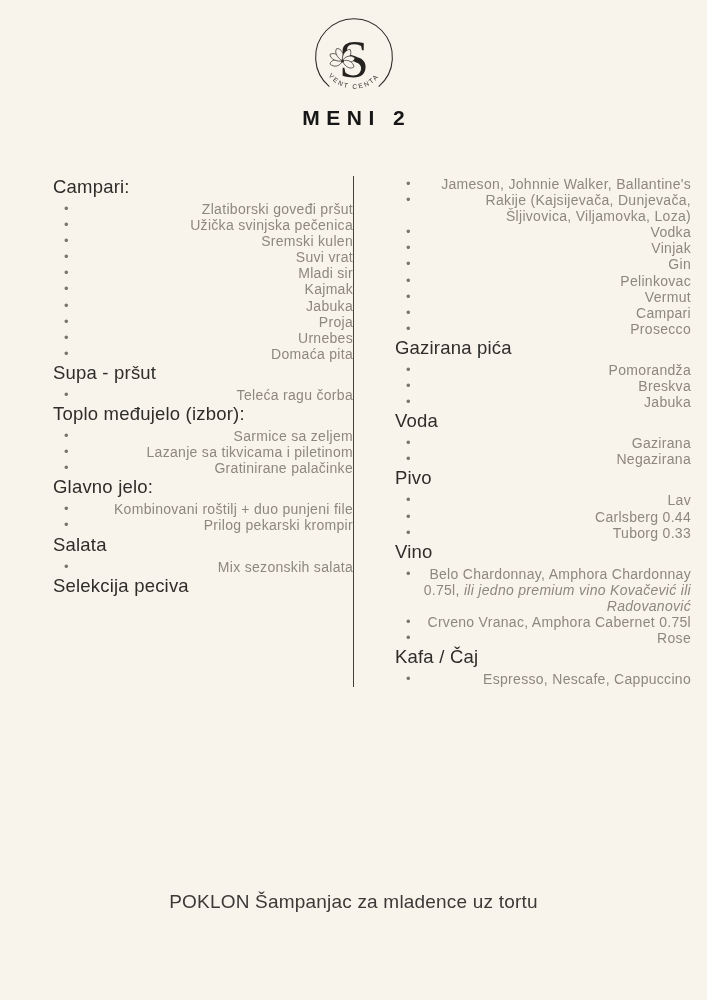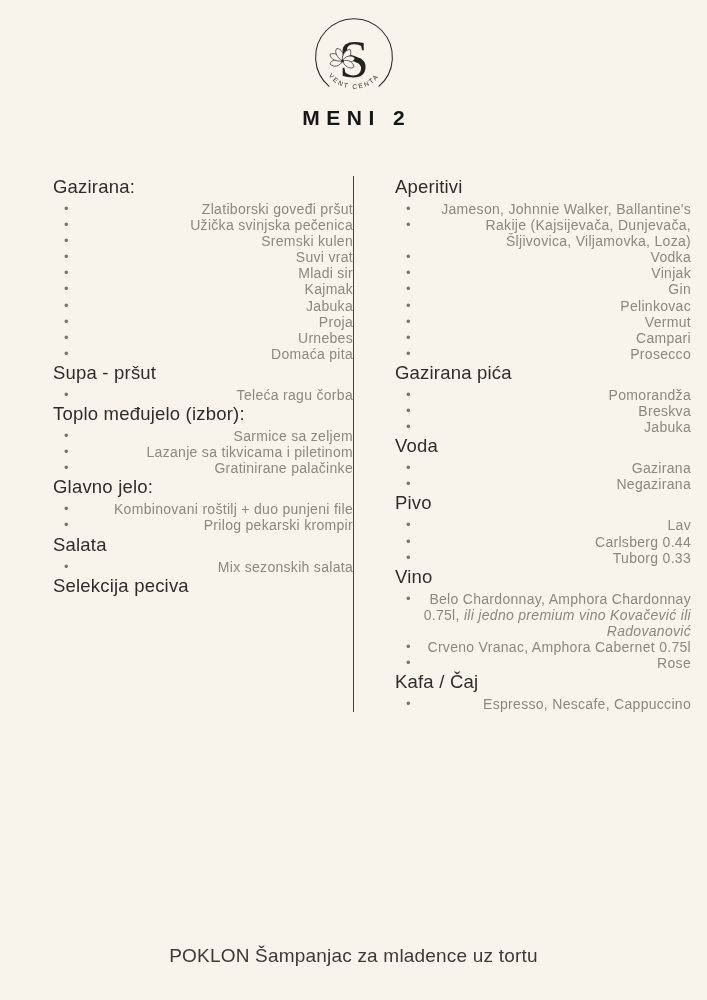--- a/index.html
+++ b/index.html
@@ -51,21 +51,21 @@
   }
   ul.items li::before{
     content:"\2022";
     position:absolute;left:11px;top:0;
     color:#7a766d;font-size:13px;
   }
   ul.items li em{}
 
   
   .footer{
-    position:absolute;top:945px;left:0;right:0;
+    position:absolute;top:891px;left:0;right:0;
     text-align:center;
     font-size:19px;color:#3b3a37;letter-spacing:0.2px;
   }
 </style>
 </head>
 <body>
 
 <div class="page">
 
   <div class="logo">
@@ -88,21 +88,21 @@
     </svg>
   </div>
 
   <div class="title">MENI 2</div>
 
   <div class="menu">
 
     <div class="col-left">
 
       <div class="section">
-        <h2 class="section-heading">Gazirana:</h2>
+        <h2 class="section-heading">Campari:</h2>
         <ul class="items">
           <li>Zlatiborski goveđi pršut</li>
           <li>Užička svinjska pečenica</li>
           <li>Sremski kulen</li>
           <li>Suvi vrat</li>
           <li>Mladi sir</li>
           <li>Kajmak</li>
           <li>Jabuka</li>
           <li>Proja</li>
           <li>Urnebes</li>
@@ -145,21 +145,20 @@
         <h2 class="section-heading">Selekcija peciva</h2>
       </div>
 
     </div>
 
     <div class="v-divider"></div>
 
     <div class="col-right">
 
       <div class="section">
-        <h2 class="section-heading">Aperitivi</h2>
         <ul class="items">
           <li>Jameson, Johnnie Walker, Ballantine's</li>
           <li>Rakije (Kajsijevača, Dunjevača, Šljivovica, Viljamovka, Loza)</li>
           <li>Vodka</li>
           <li>Vinjak</li>
           <li>Gin</li>
           <li>Pelinkovac</li>
           <li>Vermut</li>
           <li>Campari</li>
           <li>Prosecco</li>

